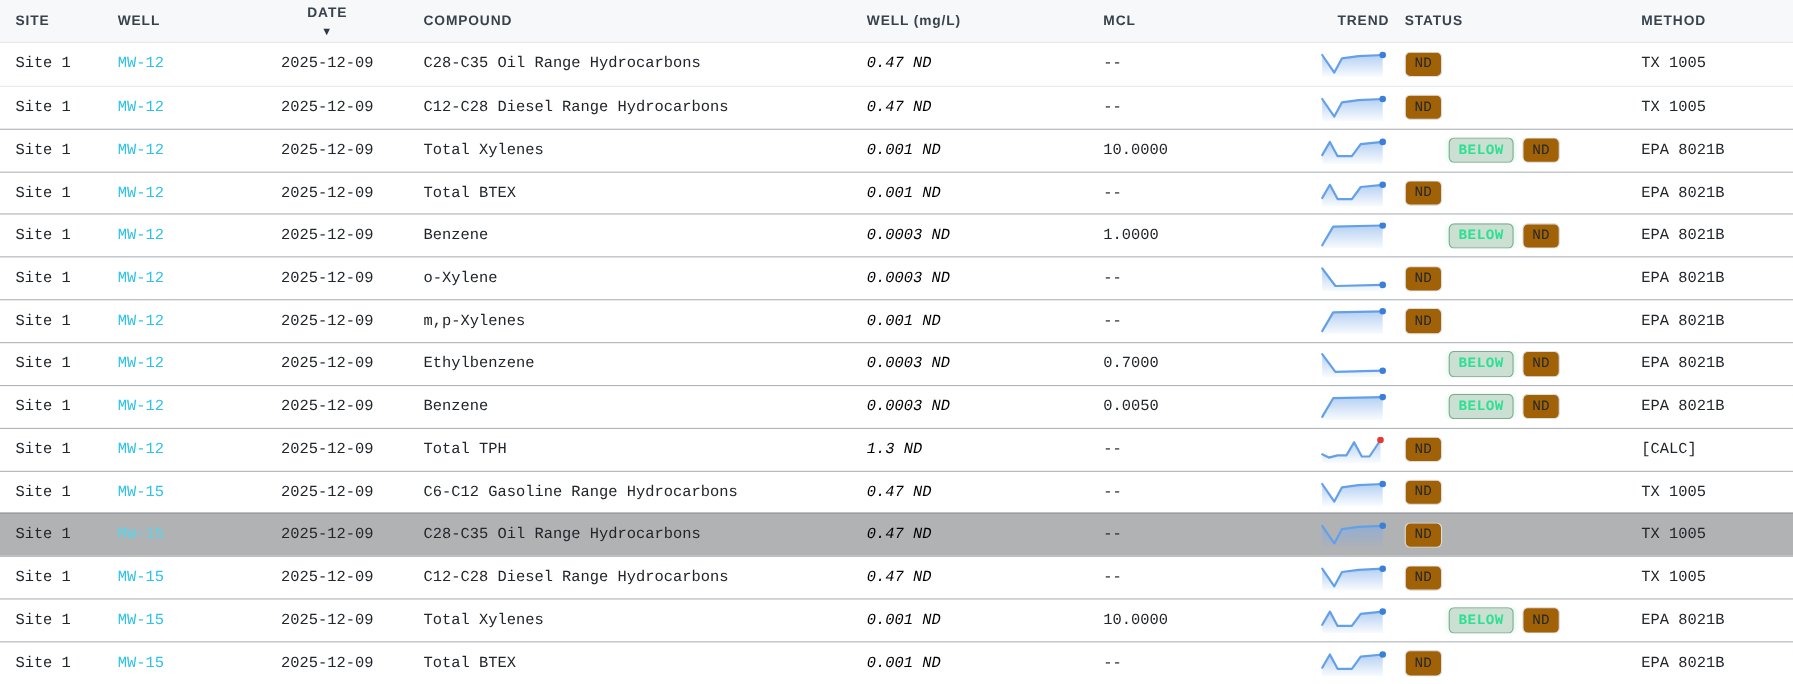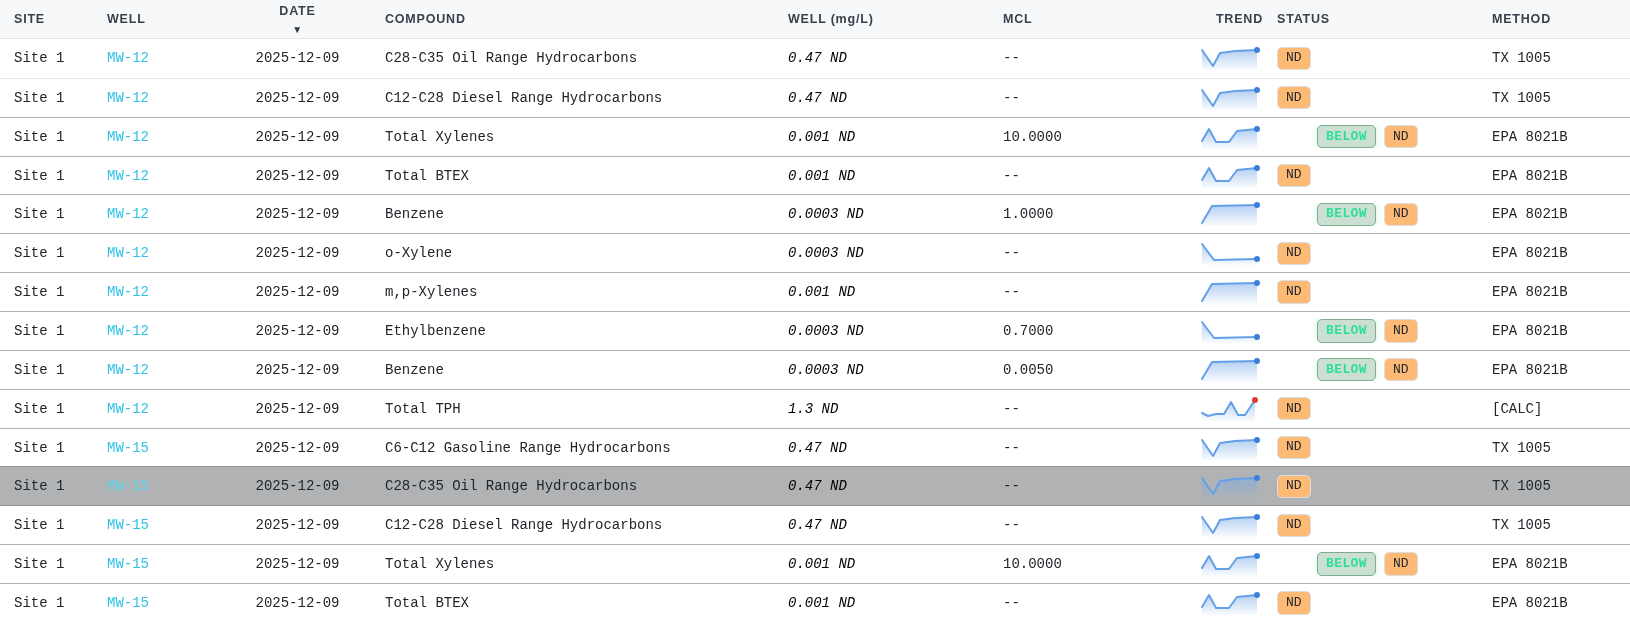--- a/index.html
+++ b/index.html
@@ -20,21 +20,21 @@
   .c-compound{width:403px;text-align:center;}
   .c-conc{width:215px;}
   .c-mcl{width:125px;}
   .c-trend{width:149px;justify-content:flex-end;}
   .c-status{width:215px;gap:8px;}
   .c-method{width:152px;}
   .conc{font-style:italic;color:#000000;}
   .well-link{color:#2fc2e6;text-decoration:none;cursor:pointer;}
   .spark{width:62px;height:24px;display:block;}
   .badge{font-size:13px;border-radius:5px;padding:2.5px 8px;line-height:1.25;display:inline-block;}
-  .badge-nd{background:#fdba74;border:1px solid #dddee1;color:#23282d;}
+  .badge-nd{background:#a16207;border:1px solid #dddee1;color:#23282d;}
   .badge-below{background:#cbdfd2;border:1.5px solid #7fab8e;color:#2ee093;font-weight:700;letter-spacing:0.4px;box-shadow:0 0 6px rgba(62,224,150,0.30);margin-left:40px;}
   .row.highlighted{background:#b1b2b4;border-top-color:#90959a;}
   .row.highlighted + .row{border-top-color:#90959a;}
   .row.highlighted .well-link{color:#57d6ec;}
   .svg-defs{position:absolute;width:0;height:0;}
 </style>
 </head>
 <body>
 
 <svg class="svg-defs" aria-hidden="true">

